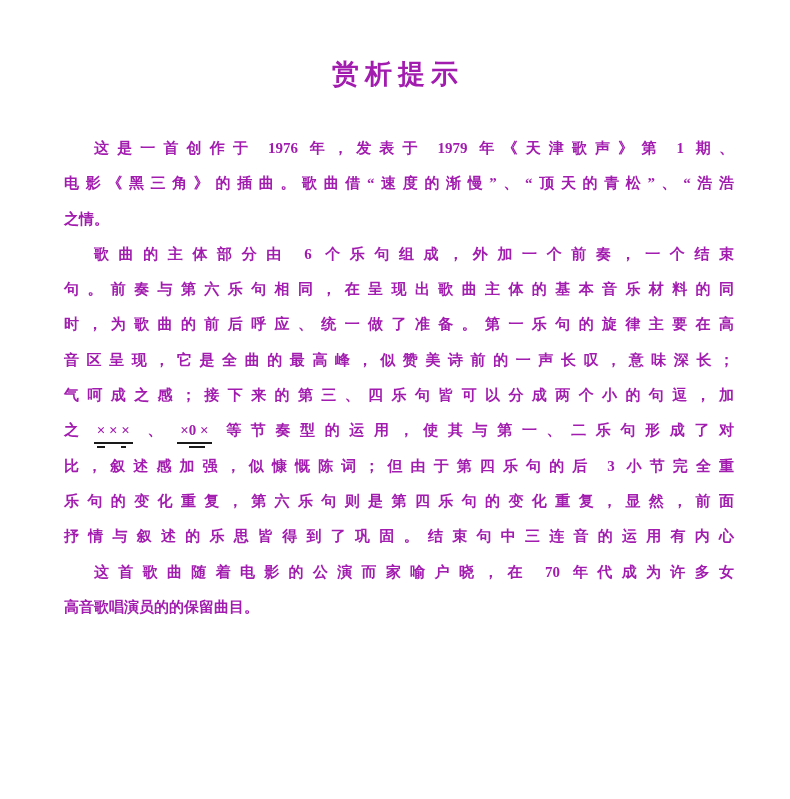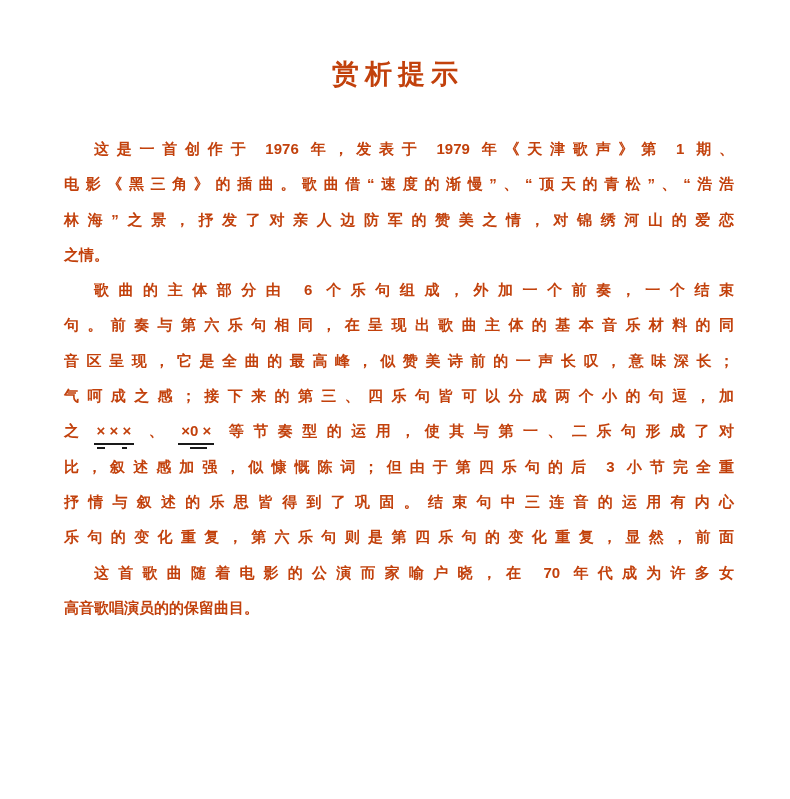--- a/index.html
+++ b/index.html
@@ -1,21 +1,21 @@
 <!DOCTYPE html>
 <html><head>
 <meta charset="utf-8">
 <style>
   html,body{margin:0;padding:0;}
   .page{
     position:relative;
     width:790px;height:799px;
     background:#ffffff;
-    color:#c2410c;
-    font-family:Liberation Sans, sans-serif;
+    color:#a21caf;
+    font-family:Liberation Serif, serif;
     overflow:hidden;
   }
   .title{
     margin:57px 0 0 0;
     text-align:center;
     font-size:27px;
     line-height:34px;
     font-weight:700;
     letter-spacing:6px;
     text-indent:6px; 
@@ -59,33 +59,33 @@
 <body>
 
 <div class="page">
 
   <h1 class="title">赏析提示</h1>
 
   <div class="doc-body">
 
     <div class="line indent">这是一首创作于 1976 年，发表于 1979 年《天津歌声》第 1 期、</div>
     <div class="line">电影《黑三角》的插曲。歌曲借“速度的渐慢”、“顶天的青松”、“浩浩</div>
-    <div class="line">林海”之景，抒发了对亲人边防军的赞美之情，对锦绣河山的爱恋</div>
     <div class="line end">之情。</div>
 
     <div class="line indent">歌曲的主体部分由 6 个乐句组成，外加一个前奏，一个结束</div>
     <div class="line">句。前奏与第六乐句相同，在呈现出歌曲主体的基本音乐材料的同</div>
+    <div class="line">时，为歌曲的前后呼应、统一做了准备。第一乐句的旋律主要在高</div>
     <div class="line">音区呈现，它是全曲的最高峰，似赞美诗前的一声长叹，意味深长；</div>
     <div class="line">气呵成之感；接下来的第三、四乐句皆可以分成两个小的句逗，加</div>
 
     <div class="line">
       <span>之</span><span class="rg"><span class="rpart dbl">× </span><span class="rpart">× </span><span class="rpart dbl">×</span></span><span>、</span><span class="rg"><span class="rpart">×</span><span class="rpart dbl">0 ×</span></span><span>等节奏型的运用，使其与第一、二乐句形成了对</span>
     </div>
 
     <div class="line">比，叙述感加强，似慷慨陈词；但由于第四乐句的后 3 小节完全重</div>
+    <div class="line">乐句的变化重复，第六乐句则是第四乐句的变化重复，显然，前面</div>
     <div class="line">抒情与叙述的乐思皆得到了巩固。结束句中三连音的运用有内心</div>
-    <div class="line">乐句的变化重复，第六乐句则是第四乐句的变化重复，显然，前面</div>
 
     <div class="line indent">这首歌曲随着电影的公演而家喻户晓，在 70 年代成为许多女</div>
     <div class="line end">高音歌唱演员的的保留曲目。</div>
 
   </div>
 </div>
 
 </body></html>

